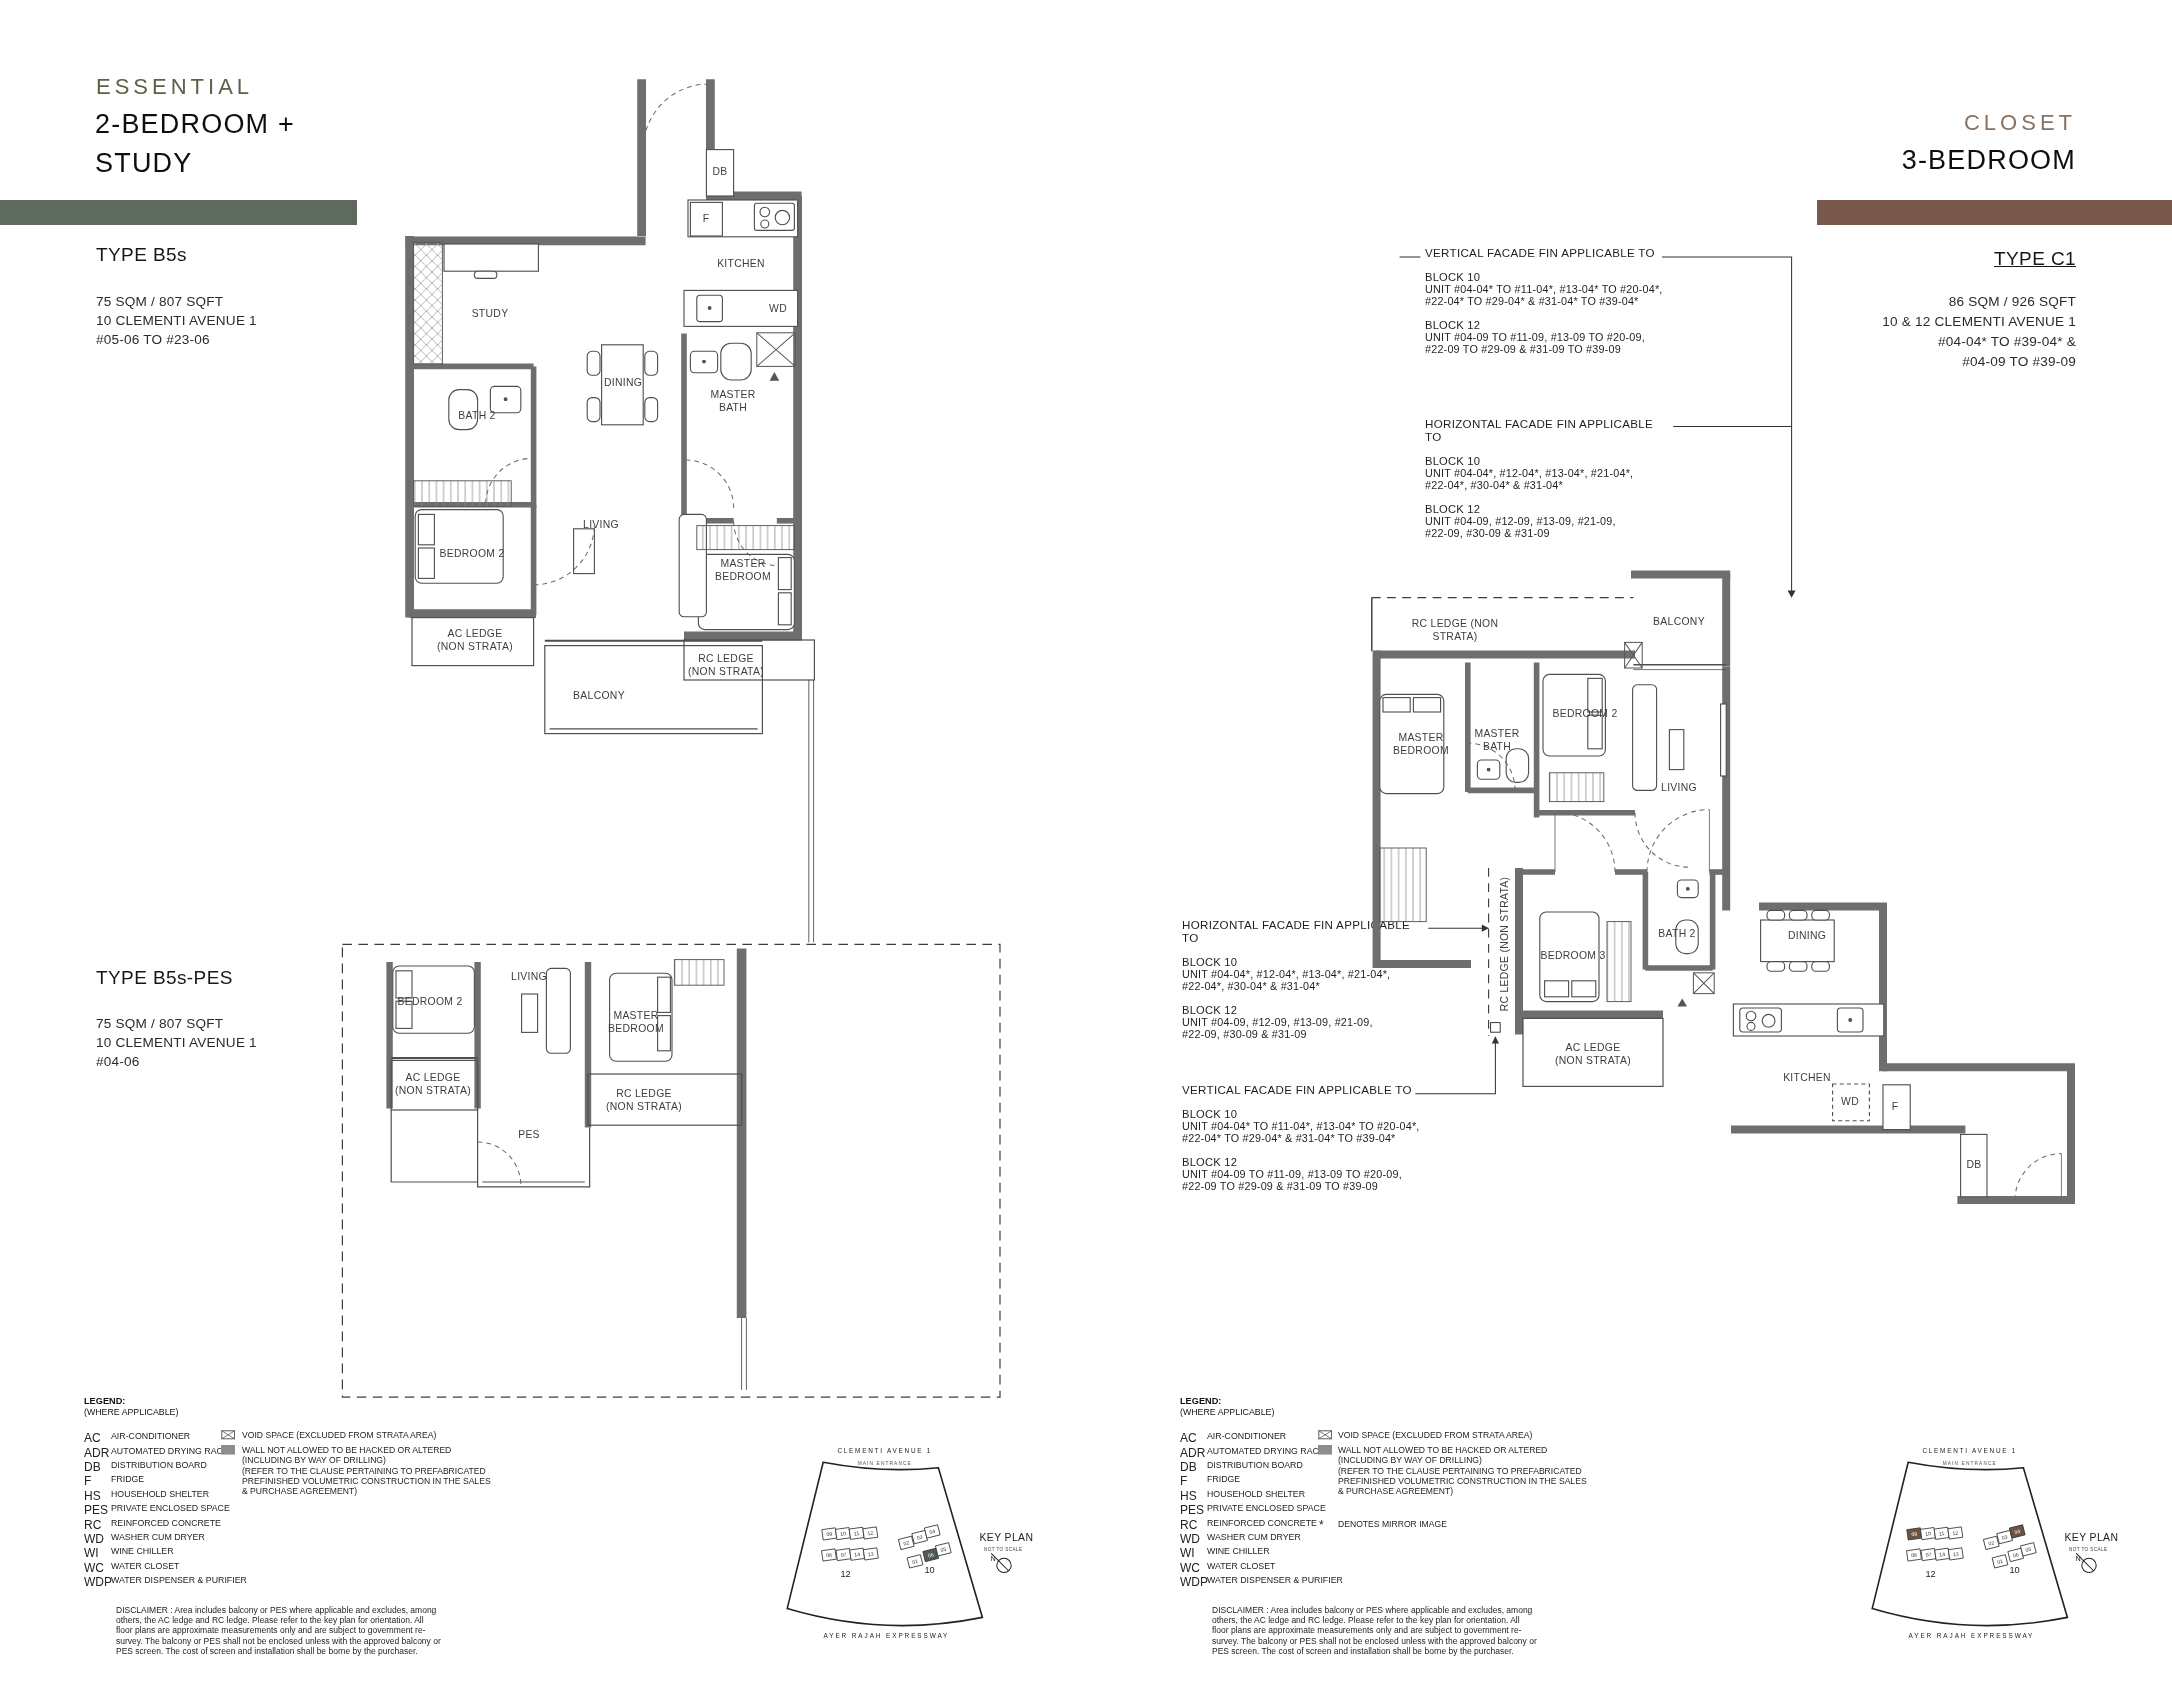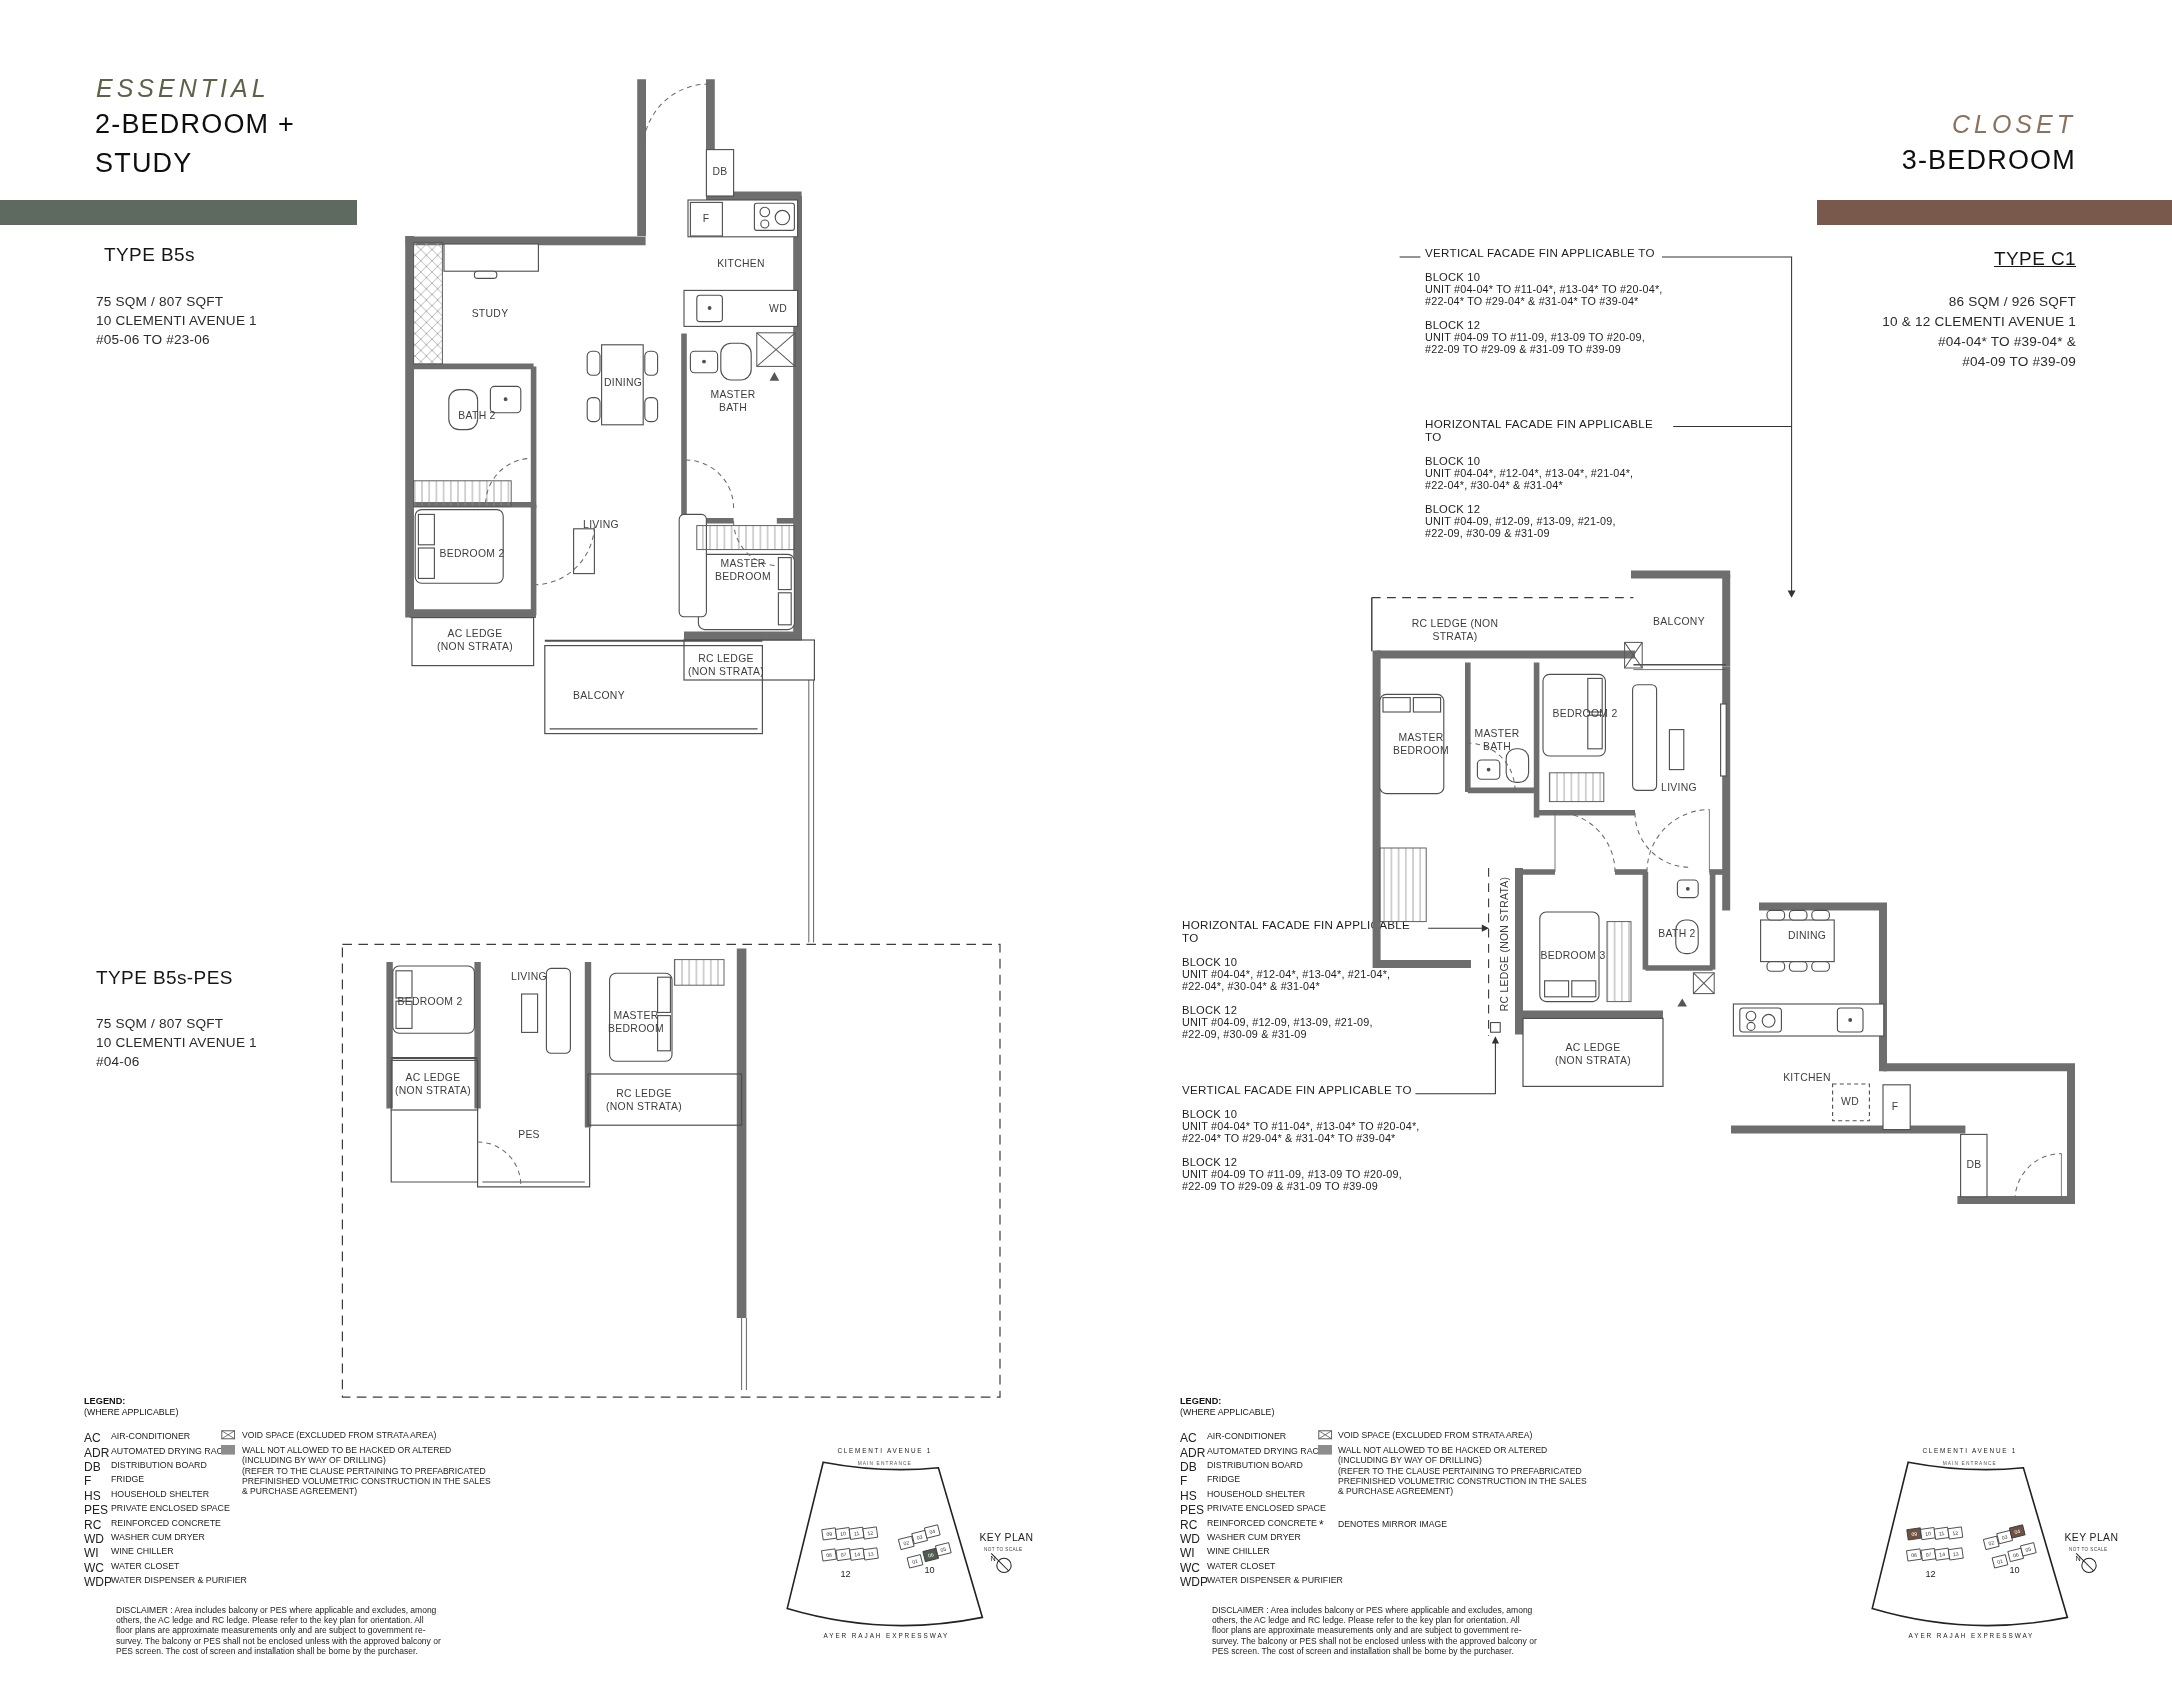--- a/index.html
+++ b/index.html
@@ -1,20 +1,20 @@
 <!DOCTYPE html>
 <html style="font-size:12.8px"><head>
 <meta charset="utf-8">
 <style>
   html,body{margin:0;padding:0;background:#fff;}
   body{width:2172px;height:1700px;position:relative;overflow:hidden;
        font-family:"Liberation Sans","DejaVu Sans",sans-serif;color:#1a1a1a;}
   .abs{position:absolute;}
   
-  .collection{position:absolute;font-size:25px;letter-spacing:4px;font-weight:400;font-style:italic;}
+  .collection{position:absolute;font-size:22px;letter-spacing:4px;font-weight:400;}
   .big-title{position:absolute;font-size:27px;letter-spacing:1.2px;font-weight:500;color:#0e0e0e;}
   .bar{position:absolute;height:25px;}
   .type-name{position:absolute;font-size:19px;letter-spacing:0.4px;font-weight:500;color:#161616;}
   .type-detail{position:absolute;font-size:13.6px;line-height:19px;color:#2b2b2b;letter-spacing:0.2px;}
   .ra{text-align:right;}
   
   .rlabel{position:absolute;transform:translate(-50%,-50%);font-size:10.4px;letter-spacing:0.3px;
           color:#3d3d3d;text-align:center;line-height:1.28;white-space:nowrap;}
   .wrap{white-space:normal;}
   .rot{transform:translate(-50%,-50%) rotate(-90deg);}
@@ -32,21 +32,21 @@
   .lg-note{position:absolute;font-size:8.6px;color:#222;line-height:10px;}
   .disc{position:absolute;width:326px;font-size:8.5px;line-height:10.2px;color:#222;margin-left:32px;}
 </style>
 </head>
 <body>
 
 <div class="collection" style="left:96px;top:74px;color:#5c6148;">ESSENTIAL</div>
 <div class="big-title" style="left:95px;top:109px;">2-BEDROOM +</div>
 <div class="big-title" style="left:95px;top:148px;">STUDY</div>
 <div class="bar" style="left:0;top:200px;width:357px;background:#5e6a60;"></div>
-<div class="type-name" style="left:104px;top:244px;">TYPE B5s</div>
+<div class="type-name" style="left:96px;top:244px;">TYPE B5s</div>
 <div class="type-detail" style="left:96px;top:292px;">
   <div>75 SQM / 807 SQFT</div>
   <div>10 CLEMENTI AVENUE 1</div>
   <div>#05-06 TO #23-06</div>
 </div>
 
 <div class="collection ra" style="right:96px;top:110px;color:#8a7260;">CLOSET</div>
 <div class="big-title ra" style="right:96px;top:145px;">3-BEDROOM</div>
 <div class="bar" style="left:1817px;top:200px;width:356px;background:#78594b;"></div>
 <div class="type-name ra" style="right:96px;top:248px;text-decoration:underline;">TYPE C1</div>

